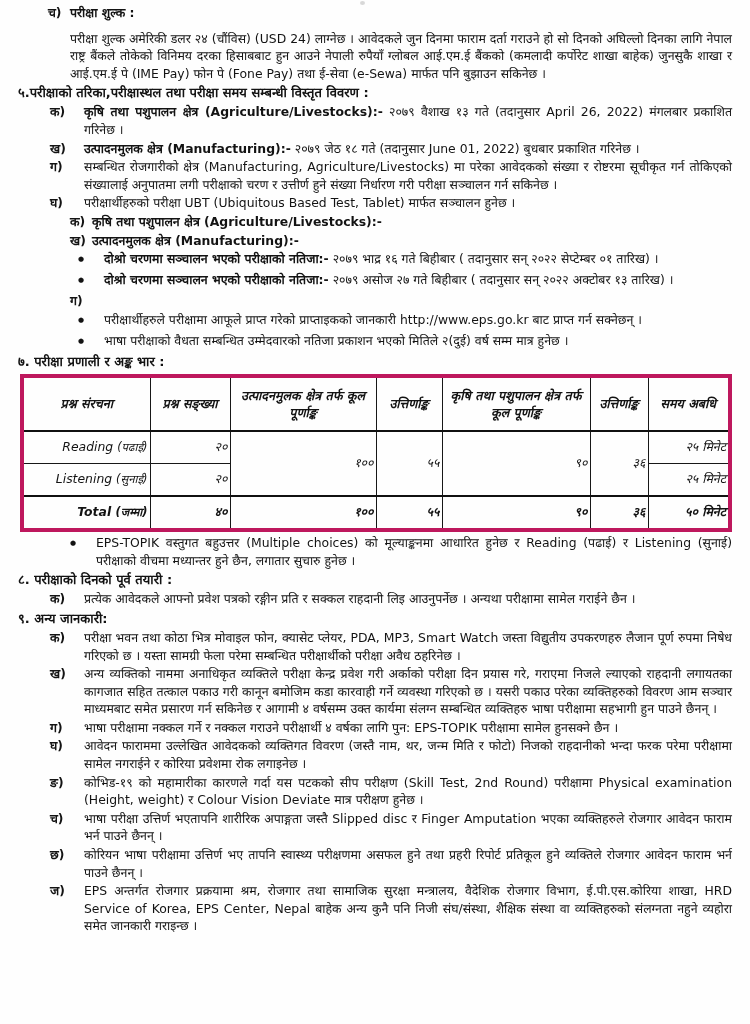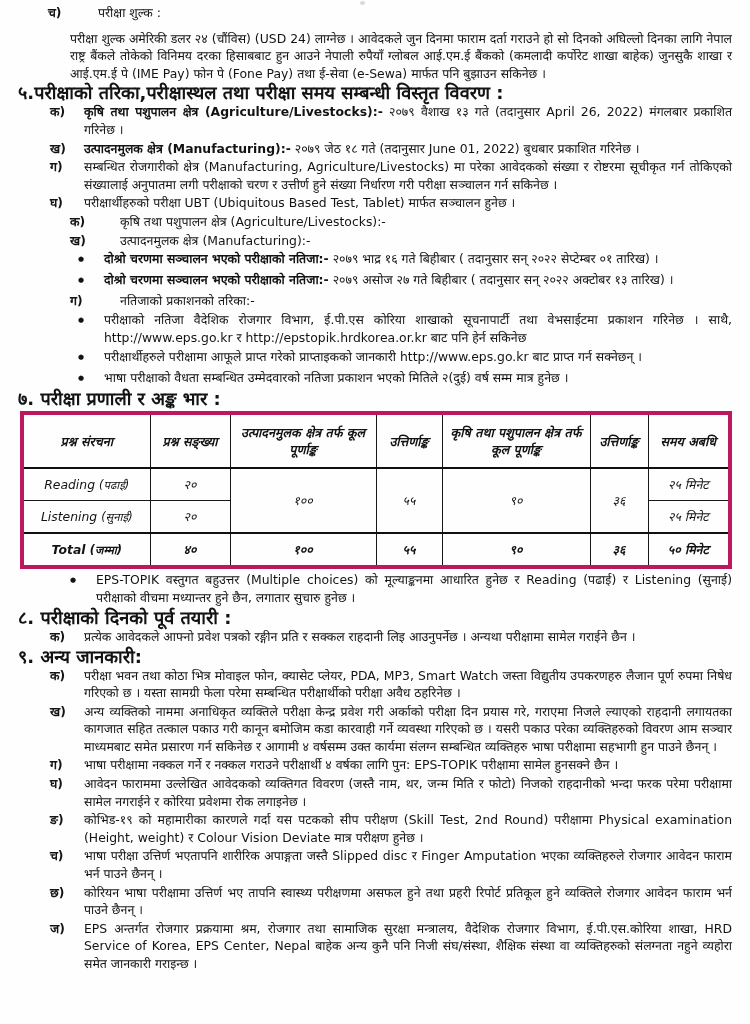--- a/index.html
+++ b/index.html
@@ -25,21 +25,21 @@
     background: #fefefe;
   }
 
   
   .para {
     font-size: 12.4px;
     line-height: 17.6px;
     text-align: justify;
     margin: 0;
   }
-  .b { font-weight: normal; margin-left: 28px; }
+  .b { font-weight: bold; }
 
   
   .item {
     display: flex;
     align-items: flex-start;
     margin: 0 0 1px 0;
   }
   .item-mark {
     flex: 0 0 auto;
     font-size: 12.4px;
@@ -55,21 +55,21 @@
     text-align: justify;
   }
 
   
   .lvl1 .item-mark { width: 34px; margin-left: 32px; }
   .lvl1b .item-mark { width: 22px; margin-left: 30px; }
   .lvl2 .item-mark { width: 22px; margin-left: 52px; }
 
   
   .sec-head {
-    font-size: 18px;
+    font-size: 13px;
     line-height: 18px;
     font-weight: bold;
     margin: 2px 0 1px 0;
   }
   .sec-head .rest { font-weight: normal; }
   .sec-head .bold-run { font-weight: bold; }
 
   
   .bullet {
     display: flex;
@@ -110,21 +110,21 @@
     line-height: 16px;
     padding: 3px 2px;
   }
   table.exam thead td {
     font-weight: bold;
     height: 46px;
     font-size: 12.6px;
     line-height: 17px;
     border-bottom: 2px solid #101010;
   }
-  table.exam tbody td { height: 25px; }
+  table.exam tbody td { height: 25px; text-align: right; }
   tr.total-row td {
     font-weight: bold;
     border-top: 2px solid #101010;
   }
   td.rowlabel { font-size: 13px; }
   td.rowlabel .paren { font-size: 11.4px; }
   td.span-cell { font-size: 12.6px; }
 
   .speck {
     position: absolute;
@@ -184,25 +184,20 @@
     <span class="dot"></span>
     <span class="btext"><b>दोश्रो चरणमा सञ्चालन भएको परीक्षाको नतिजा:-</b><span> २०७९ भाद्र १६ गते बिहीबार ( तदानुसार सन् २०२२ सेप्टेम्बर ०१ तारिख) ।</span></span>
   </div>
   <div class="bullet">
     <span class="dot"></span>
     <span class="btext"><b>दोश्रो चरणमा सञ्चालन भएको परीक्षाको नतिजा:-</b><span> २०७९ असोज २७ गते बिहीबार ( तदानुसार सन् २०२२ अक्टोबर १३ तारिख) ।</span></span>
   </div>
 
   <div class="item lvl2">
     <span class="item-mark">ग)</span>
-    <span class="item-body b">नतिजाको प्रकाशनको तरिका:-</span>
-  </div>
-  <div class="bullet">
-    <span class="dot"></span>
-    <span class="btext">परीक्षाको नतिजा वैदेशिक रोजगार विभाग, ई.पी.एस कोरिया शाखाको सूचनापार्टी तथा वेभसाईटमा प्रकाशन गरिनेछ । साथै, http://www.eps.go.kr र http://epstopik.hrdkorea.or.kr बाट पनि हेर्न सकिनेछ</span>
   </div>
   <div class="bullet">
     <span class="dot"></span>
     <span class="btext">परीक्षार्थीहरुले परीक्षामा आफूले प्राप्त गरेको प्राप्ताइकको जानकारी http://www.eps.go.kr बाट प्राप्त गर्न सक्नेछन् ।</span>
   </div>
   <div class="bullet">
     <span class="dot"></span>
     <span class="btext">भाषा परीक्षाको वैधता सम्बन्धित उम्मेदवारको नतिजा प्रकाशन भएको मितिले २(दुई) वर्ष सम्म मात्र हुनेछ ।</span>
   </div>
 

